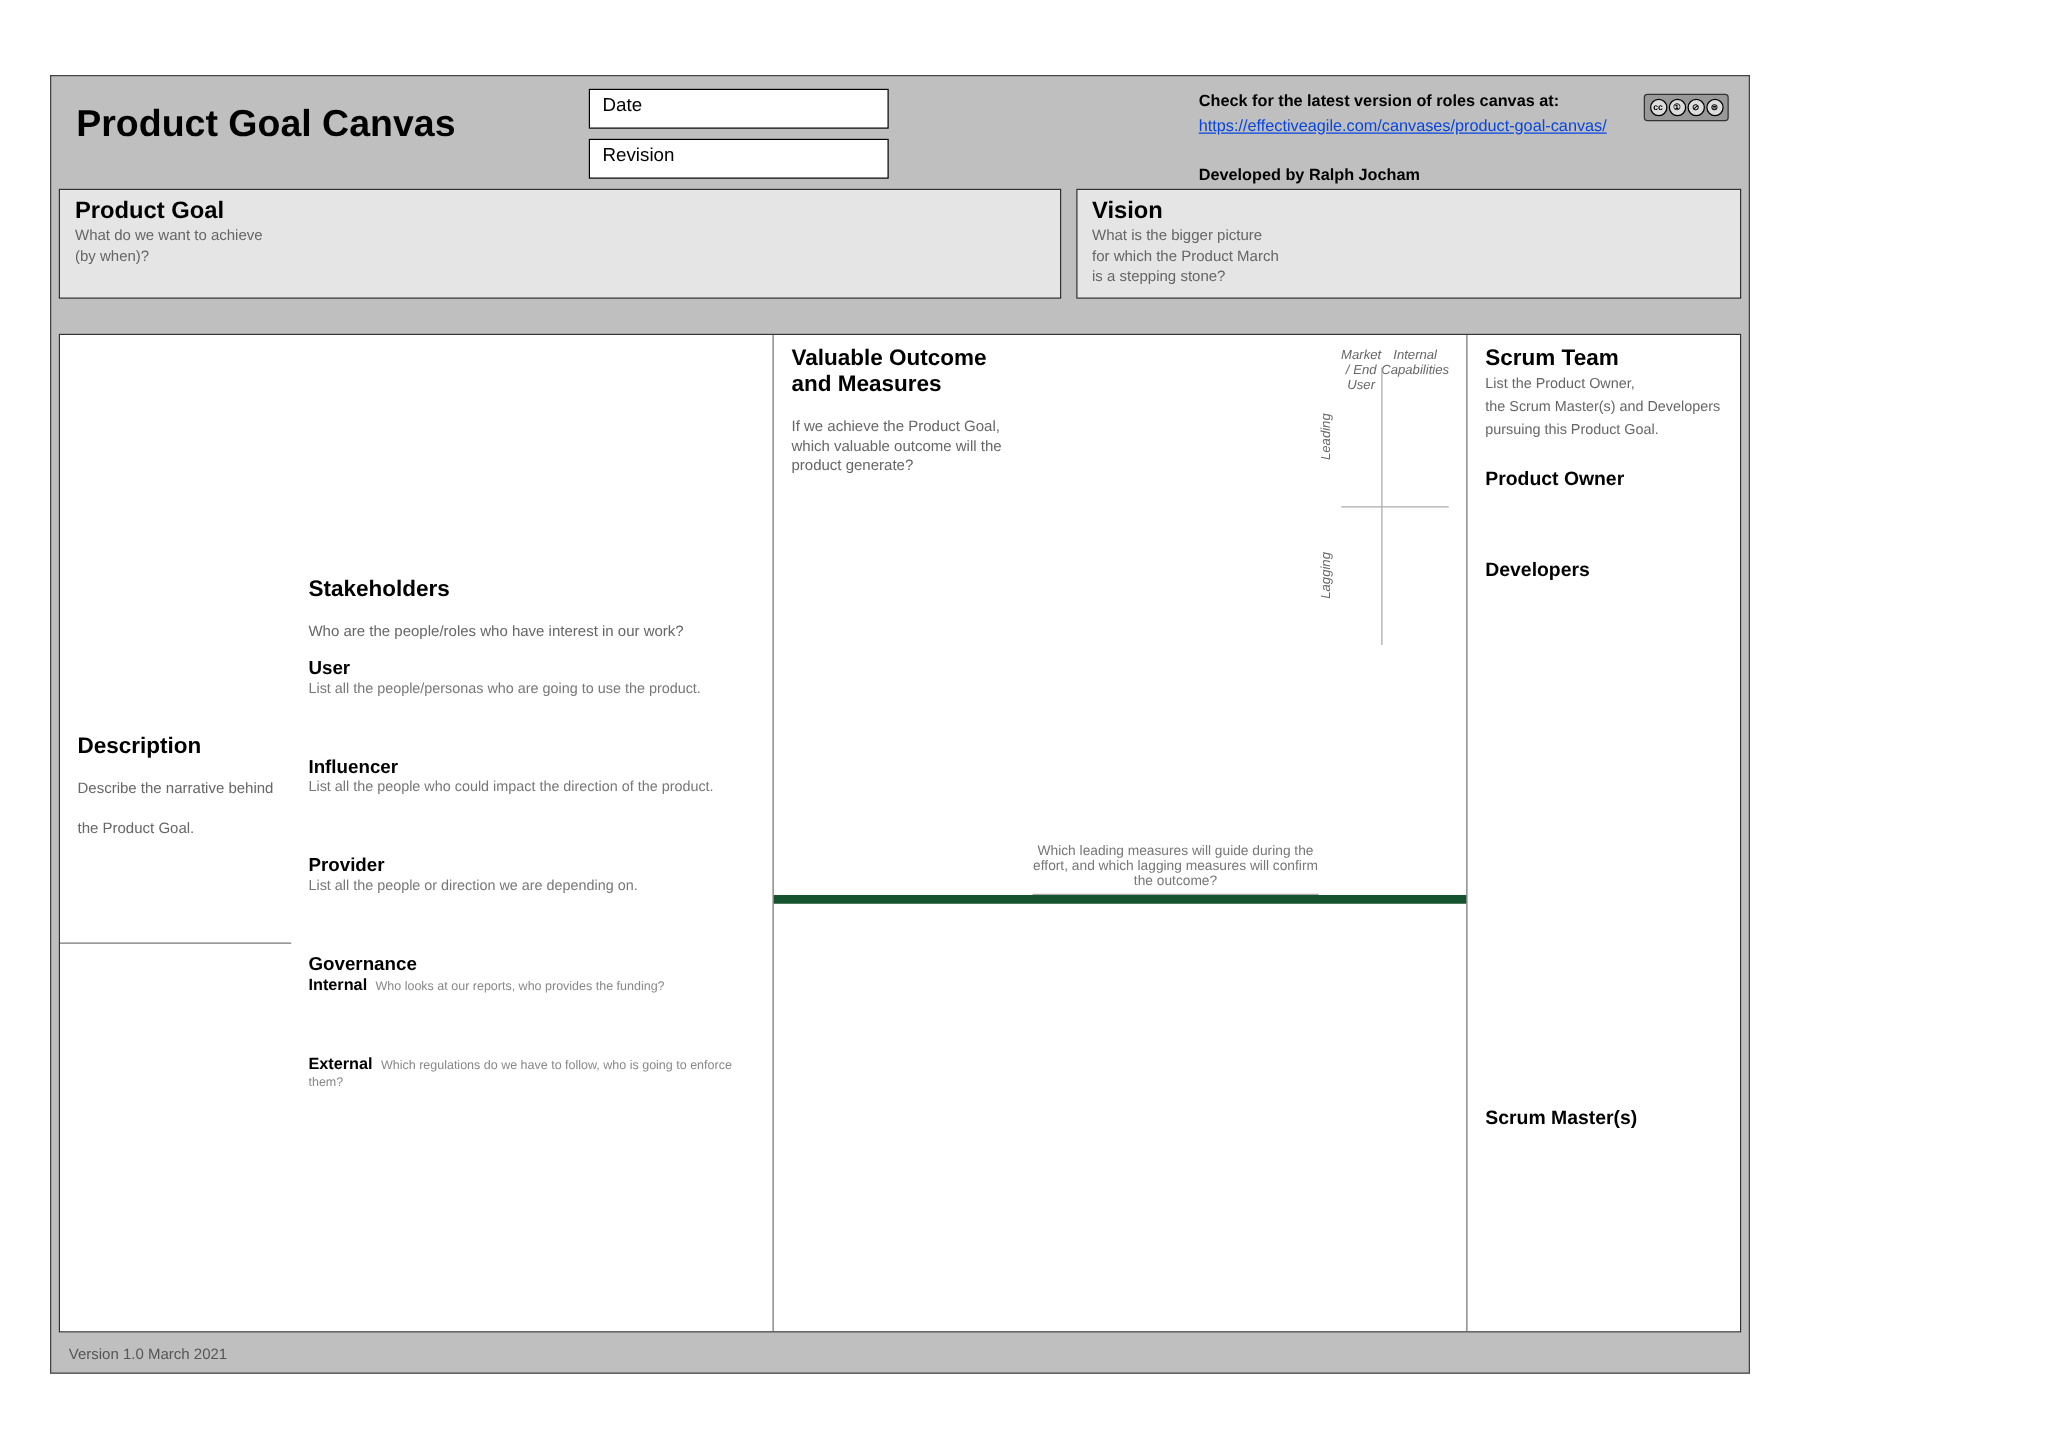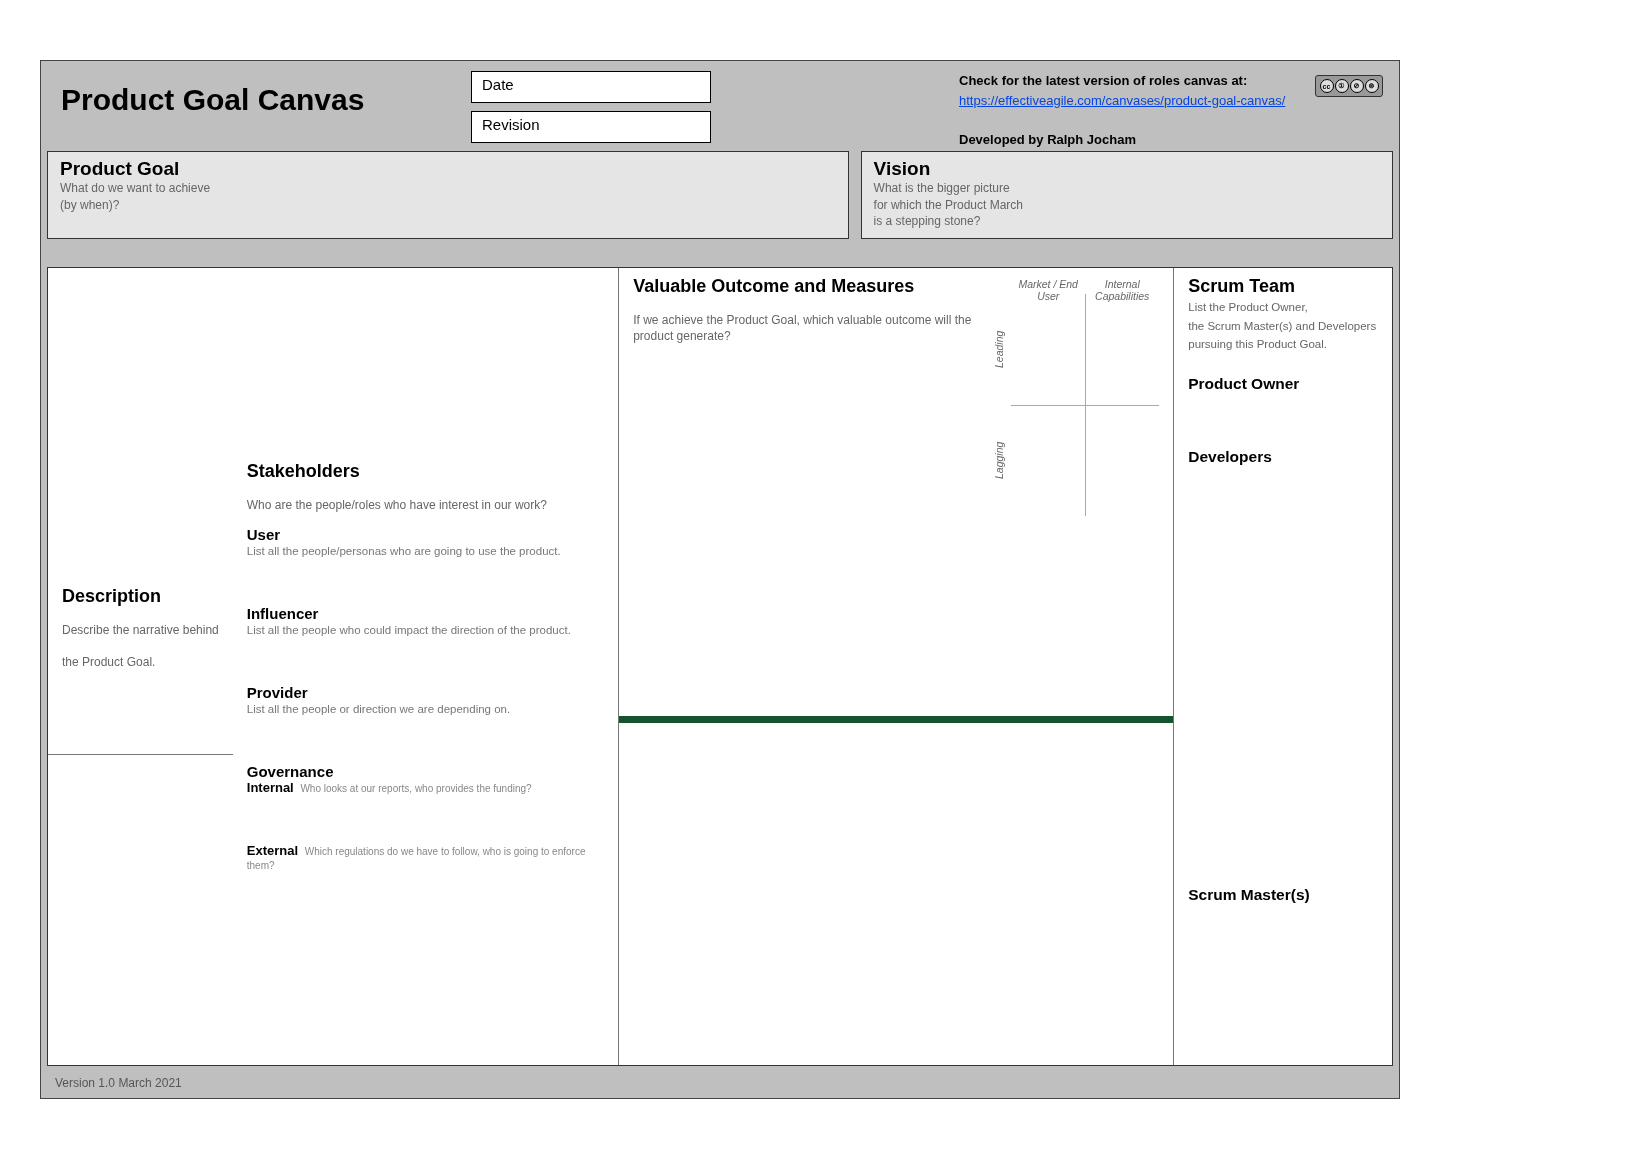--- a/index.html
+++ b/index.html
@@ -293,20 +293,21 @@
           </div>
         </div>
       </div>
 
       <div class="col col-mid">
         <div class="mid-top">
           <div class="mid-top-header">
             <div class="sect-h">Valuable Outcome and Measures</div>
             <div class="sect-sub">If we achieve the Product Goal, which valuable outcome will the product generate?</div>
           </div>
+          <div class="mid-divider-text">Which leading measures will guide during the effort, and which lagging measures will confirm the outcome?</div>
           <div class="measure-grid">
             <div class="mg-corner"></div>
             <div class="mg-col-head">Market / End User</div>
             <div class="mg-col-head">Internal Capabilities</div>
 
             <div class="mg-row-head">Leading</div>
             <div class="mg-cell r1 c1"></div>
             <div class="mg-cell r1 c2"></div>
 
             <div class="mg-row-head">Lagging</div>

